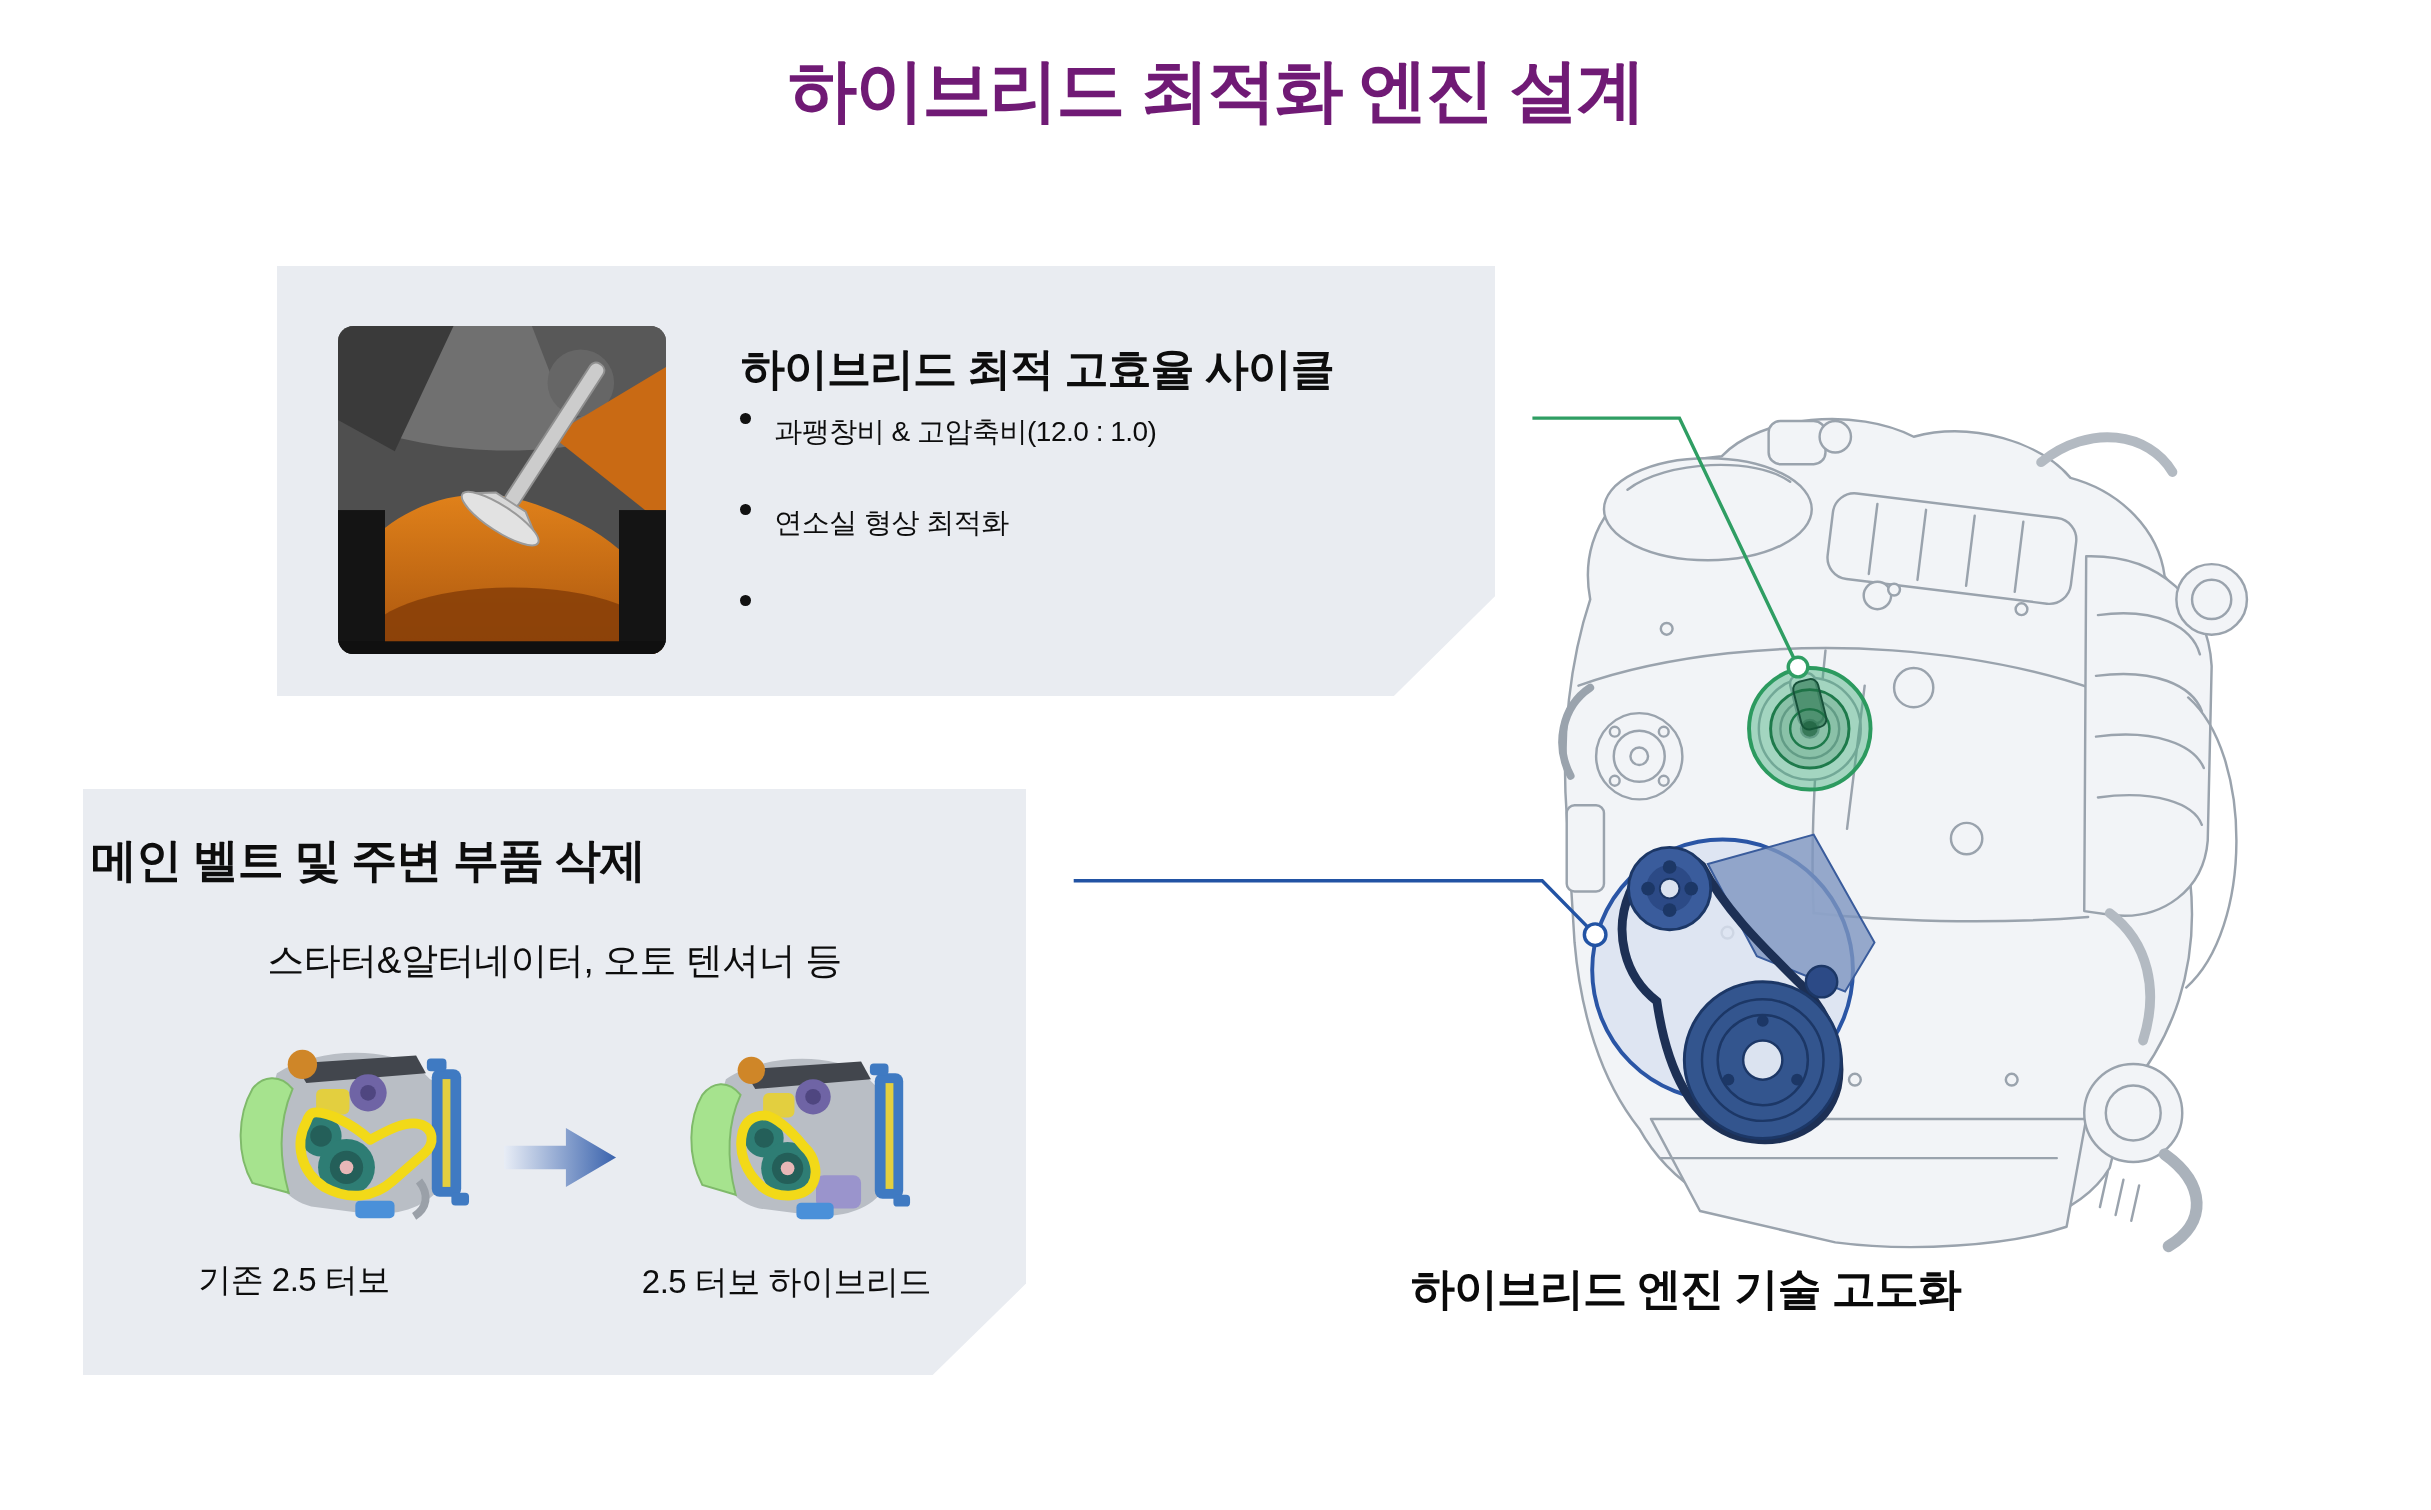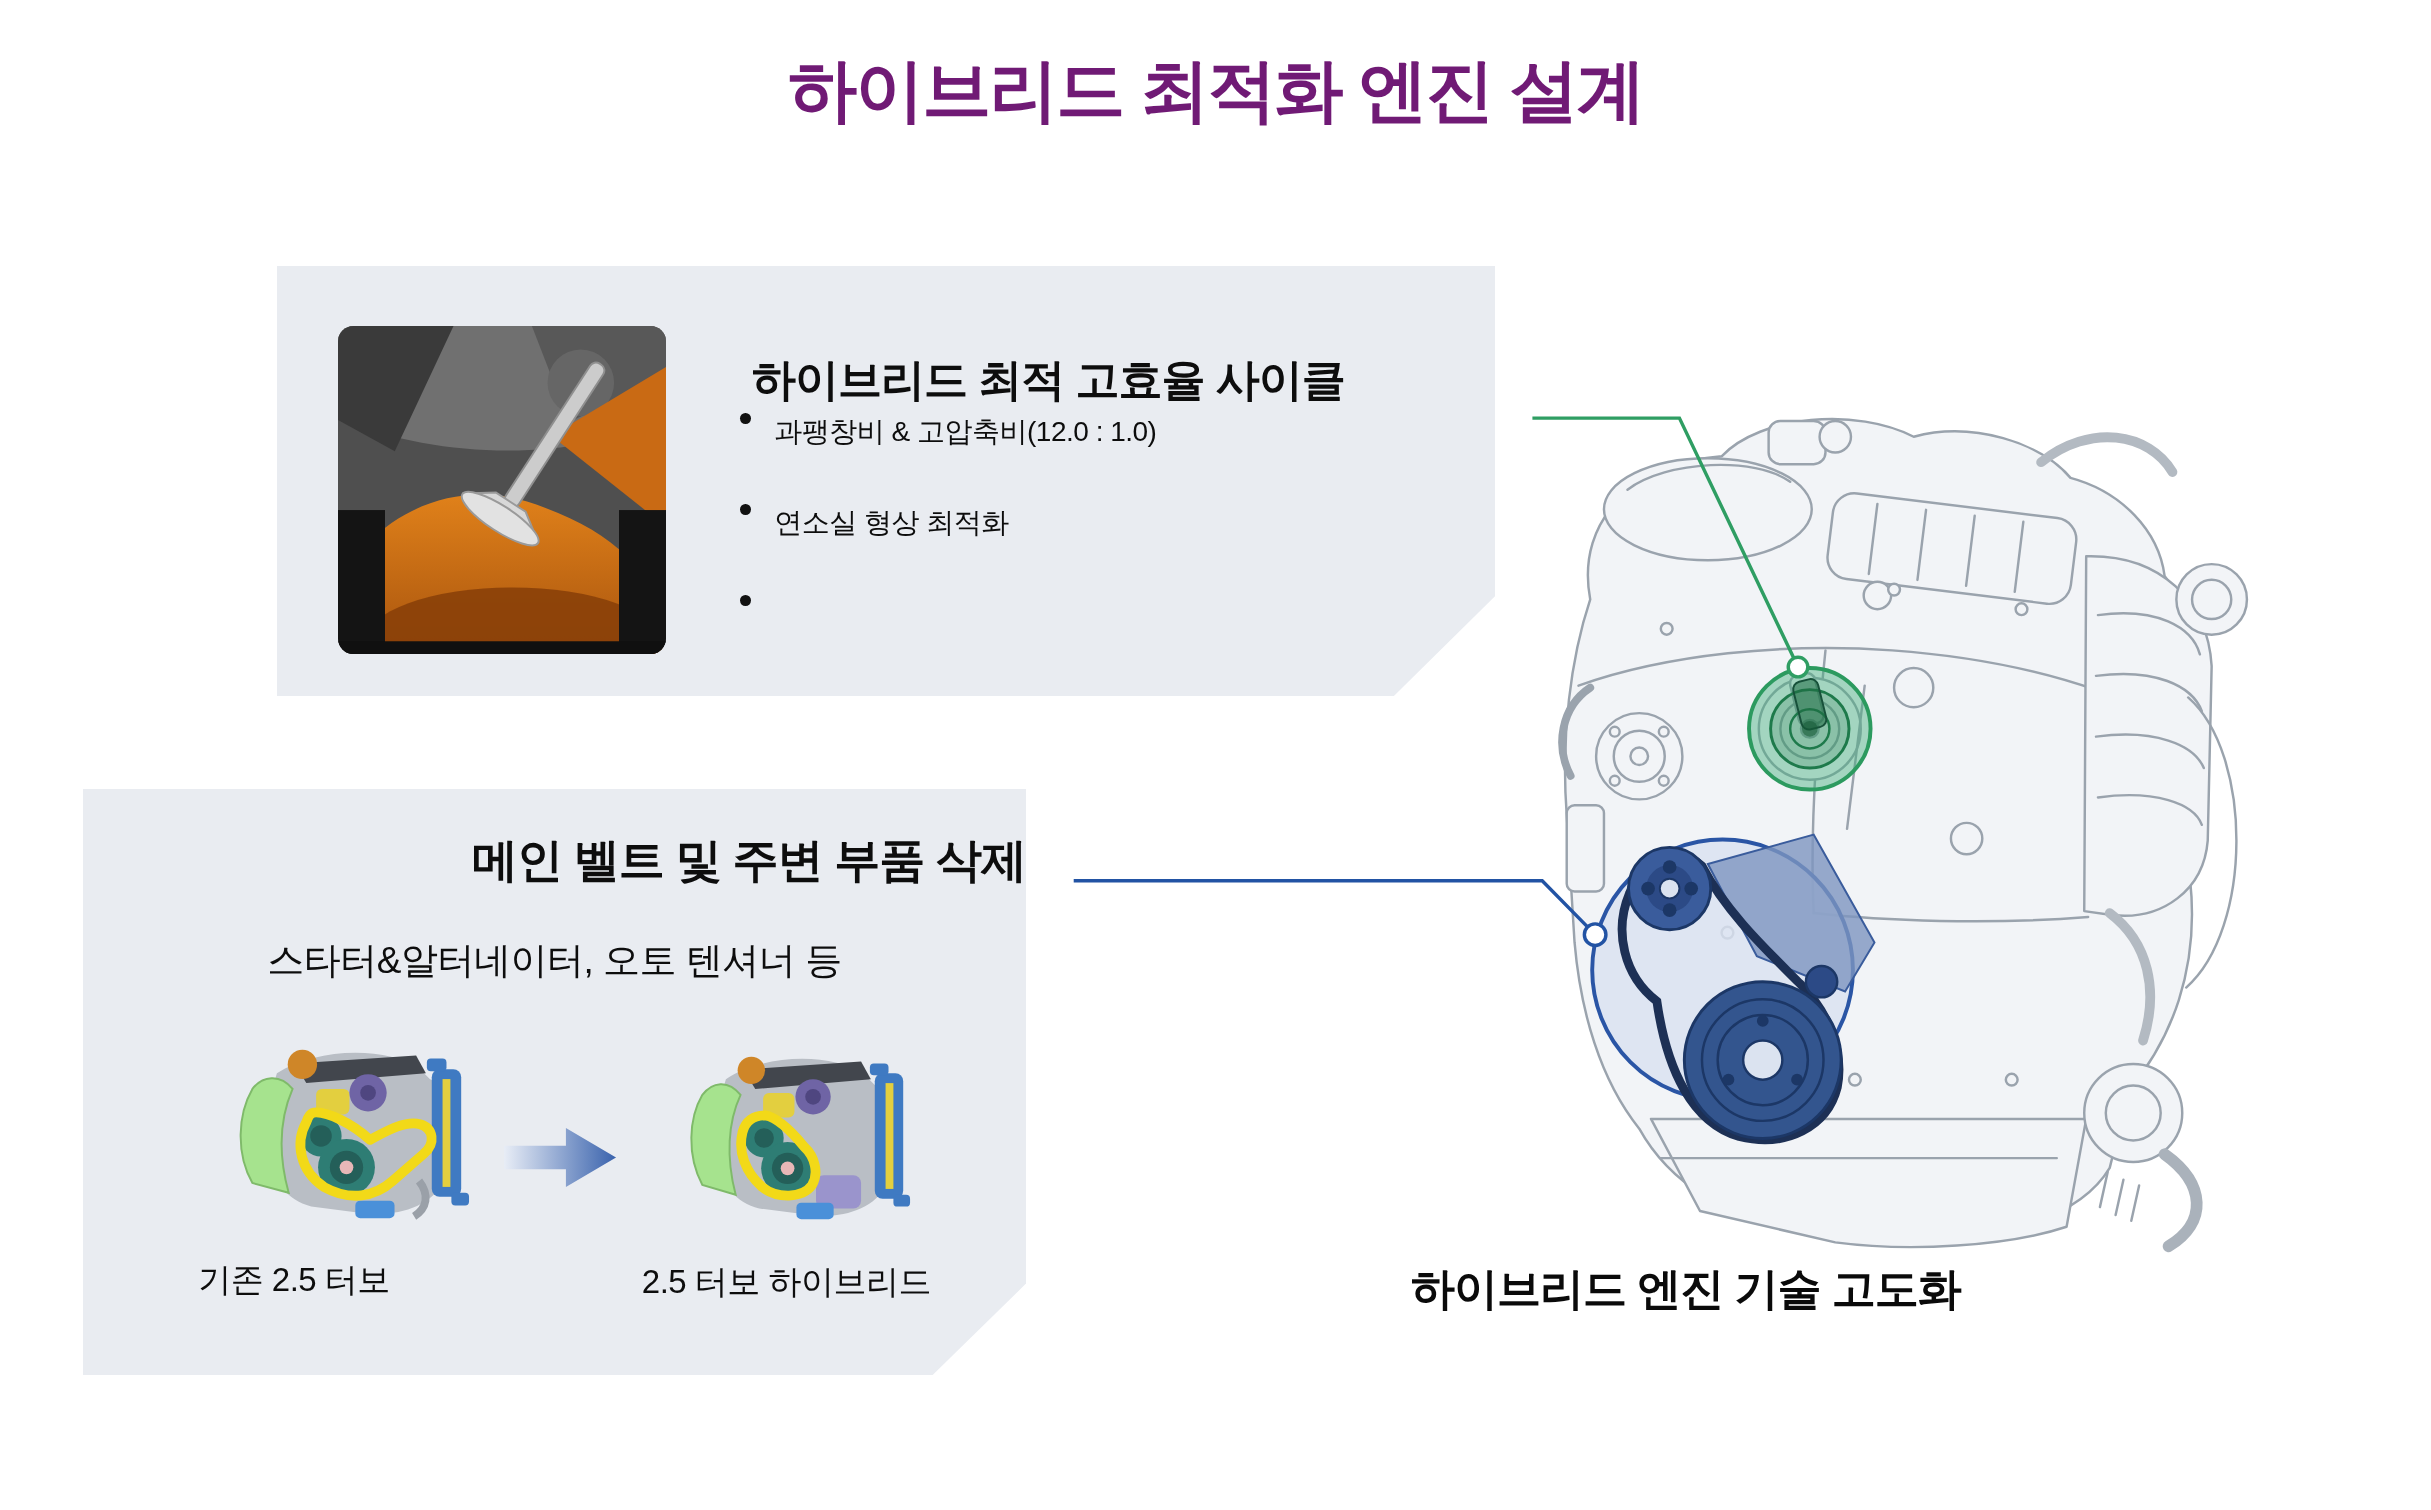--- a/index.html
+++ b/index.html
@@ -17,28 +17,28 @@
     clip-path:polygon(0 0,100% 0,100% 76.8%,91.7% 100%,0 100%);
   }
   .callout-2{
     left:83px;top:789px;width:943px;height:586px;
     clip-path:polygon(0 0,100% 0,100% 84.4%,90.1% 100%,0 100%);
   }
   .chamber-img{
     position:absolute;left:61px;top:60px;width:328px;height:328px;border-radius:15.7px;overflow:hidden;
   }
   .c1-heading{
-    position:absolute;left:463px;top:73px;margin:12px;font-size:44px;font-weight:800;letter-spacing:-1px;
+    position:absolute;left:463px;top:73px;margin:1px;font-size:44px;font-weight:800;letter-spacing:-1px;
   }
   .c1-bullets{position:absolute;left:463px;top:147px;margin:0;padding:0;list-style:none;}
   .c1-bullets li{display:flex;align-items:flex-start;height:63px;margin-bottom:28px;font-size:28px;font-weight:500;letter-spacing:-0.5px;}
   .dot{width:10.8px;height:10.8px;border-radius:50%;background:#111;margin-right:23.5px;flex:0 0 auto;}
   .c2-heading{
-    position:absolute;left:0;top:41px;width:100%;margin:0;text-align:right;
-    font-size:46px;font-weight:800;letter-spacing:-1px;
+    position:absolute;left:0;top:41px;width:100%;margin:0;text-align:left;
+    font-size:46px;font-weight:800;letter-spacing:-1px;padding-left:8px;
   }
   .c2-subtitle{
     position:absolute;left:0;top:147px;width:100%;margin:0;text-align:center;
     font-size:37px;font-weight:400;letter-spacing:-0.5px;
   }
   .thumb-left{position:absolute;left:135px;top:245px;width:257px;height:198px;}
   .thumb-right{position:absolute;left:586px;top:251px;width:247px;height:193px;}
   .transition-arrow{position:absolute;left:421px;top:337px;width:114px;height:63px;}
   .thumb-label-before{
     position:absolute;left:86px;top:469px;width:250px;text-align:center;

